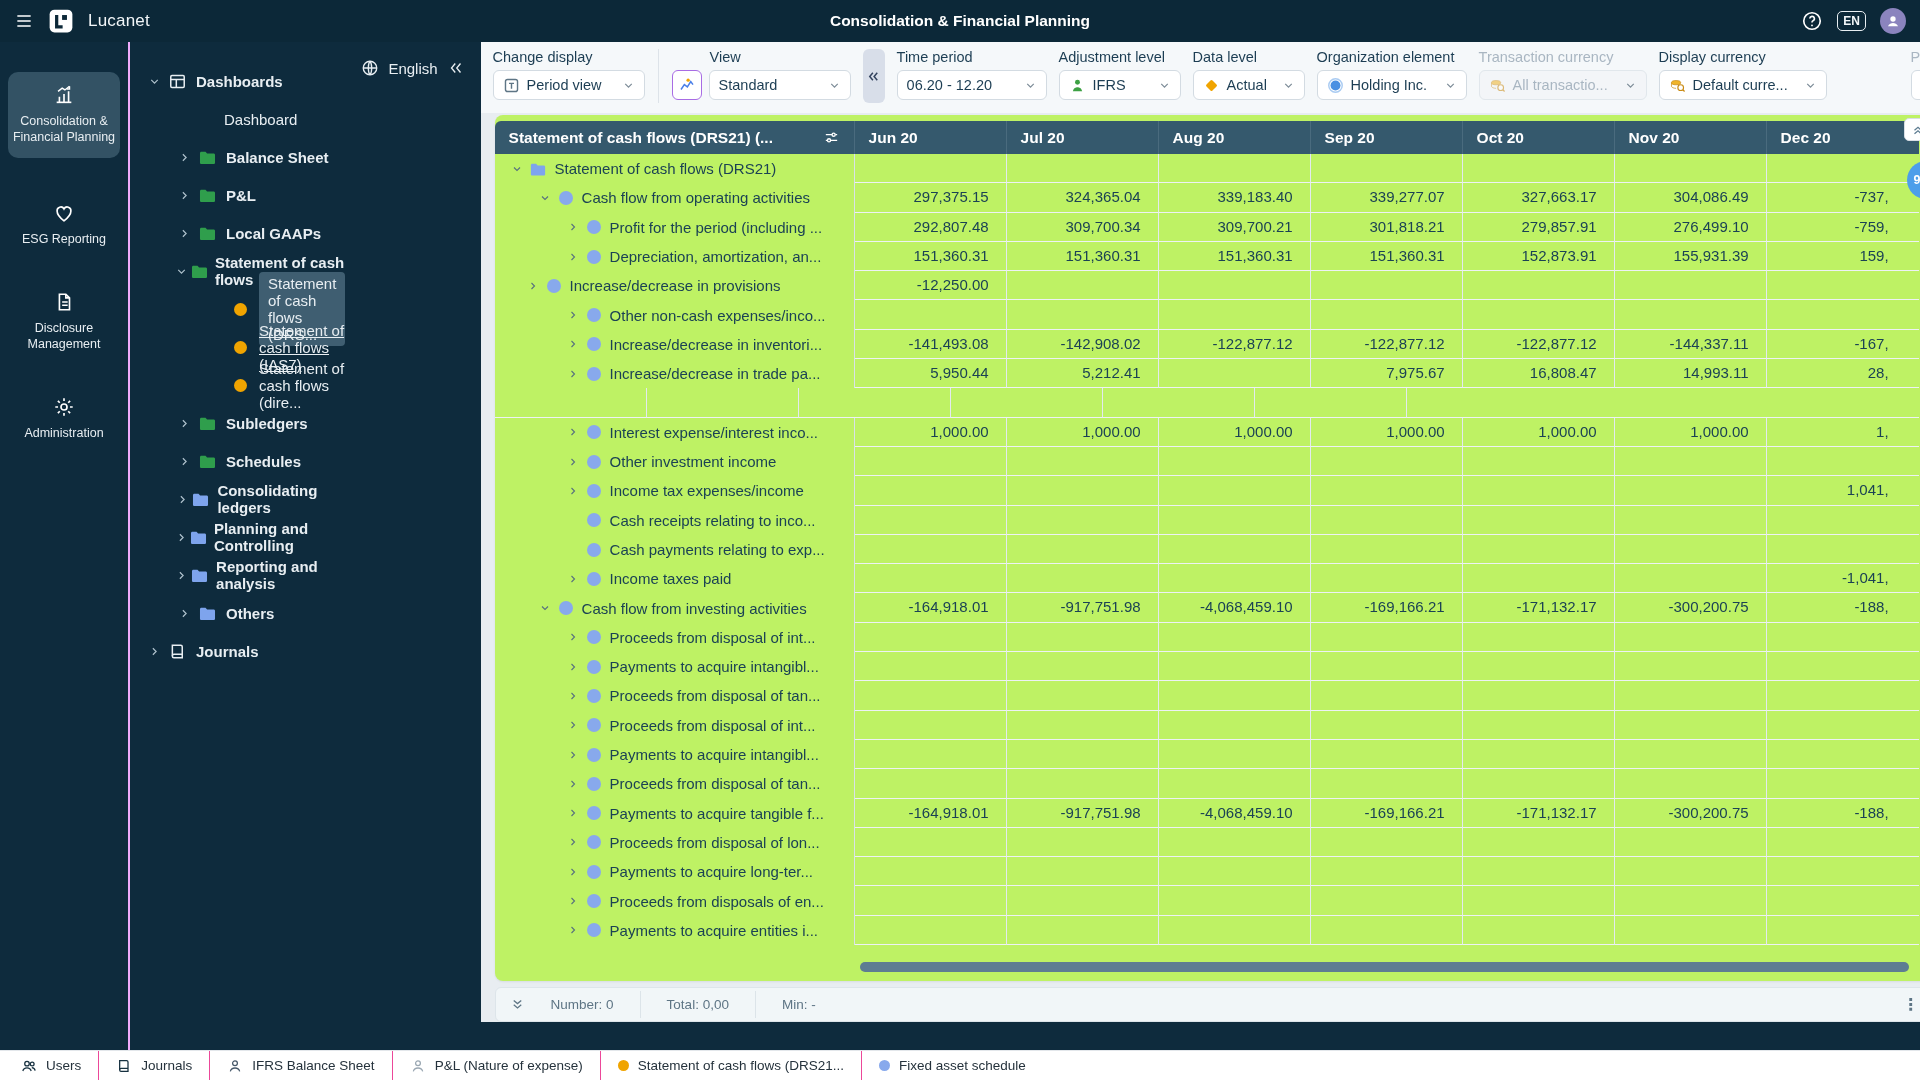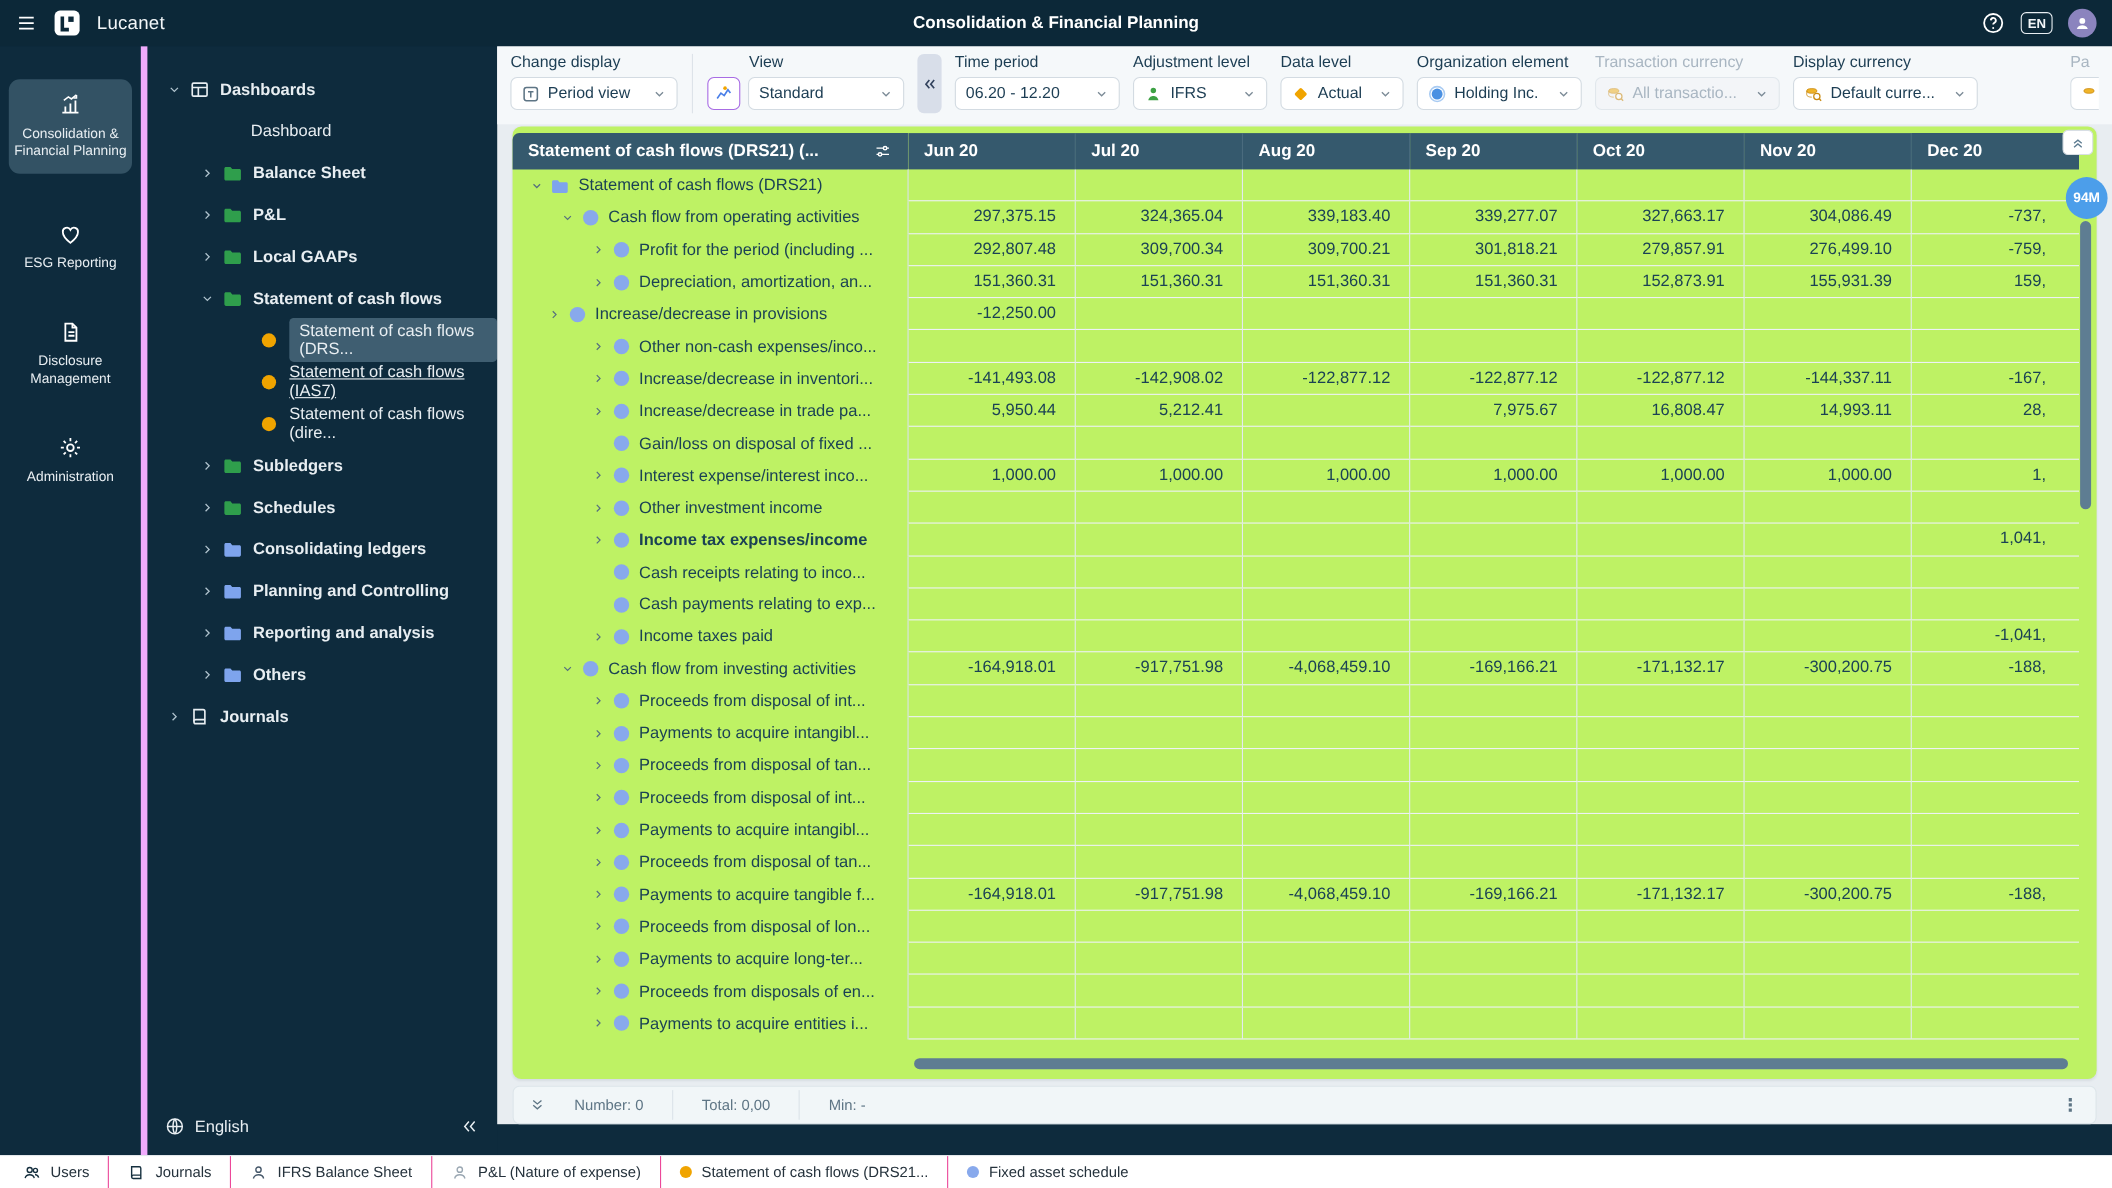--- a/index.html
+++ b/index.html
@@ -18,21 +18,21 @@
   .helpbtn svg{width:22px;height:22px;stroke:#fff;stroke-width:1.8;fill:none}
   .langbox{border:1.6px solid #E8EEF2;border-radius:5px;font-size:12px;font-weight:700;padding:2px 5px;color:#F2F6F8}
   .avatar{width:26px;height:26px;border-radius:50%;background:#8B84BE;display:flex;align-items:center;justify-content:center}
   .avatar svg{width:16px;height:16px;fill:#fff}
   
   .middle{display:flex;height:1008px}
   .rail{width:128px;background:#0E2B3D;padding:30px 8px;display:flex;flex-direction:column;gap:44px;align-items:center}
   .rail-item{width:112px;color:#E8EEF2;font-size:12.5px;line-height:1.3;text-align:center;display:flex;flex-direction:column;align-items:center;gap:7px;cursor:pointer}
   .rail-item svg{width:22px;height:22px;stroke:#fff;stroke-width:1.8;fill:none}
   .rail-item.active{background:#335264;border-radius:10px;padding:12px 4px}
-  .tree{width:380px;background:#0E2B3D;border-left:6px solid #f0abfc;display:flex;flex-direction:column}
+  .tree{width:380px;background:#0E2B3D;border-left:2px solid #f0abfc;display:flex;}
   .tree-scroll{flex:1;padding-top:20px;overflow:hidden}
   .trow{height:38px;display:flex;align-items:center;color:#E8EEF2;font-size:15px;cursor:pointer}
   .trow .chev{width:20px;display:flex;justify-content:center}
   .trow .chev svg{width:13px;height:13px;stroke:#AFC2CD;stroke-width:2.2;fill:none}
   .trow .ticon{width:26px;display:flex;justify-content:center;margin-right:6px}
   .trow .ticon svg{width:19px;height:19px}
   .trow.bold{font-weight:700}
   .trow.semib{font-weight:600}
   .tdot{width:13px;height:13px;border-radius:50%;background:#F0A400;margin-right:12px;flex:none}
   .tsel{background:#40617311;background:#3F5E71;border-radius:4px;padding:3px 9px}
@@ -697,25 +697,20 @@
                 </div>
                 <div class="cell-val">5,950.44</div>
                 <div class="cell-val">5,212.41</div>
                 <div class="cell-val"></div>
                 <div class="cell-val">7,975.67</div>
                 <div class="cell-val">16,808.47</div>
                 <div class="cell-val">14,993.11</div>
                 <div class="cell-val last">28,</div>
               </div>
               <div class="row">
-                <div class="cell-label" style="padding-left: 68px;">
-                  <span class="chev ic"></span>
-                  <span class="bdot"></span>
-                  <span>Gain/loss on disposal of fixed ...</span>
-                </div>
                 <div class="cell-val"></div>
                 <div class="cell-val"></div>
                 <div class="cell-val"></div>
                 <div class="cell-val"></div>
                 <div class="cell-val"></div>
                 <div class="cell-val"></div>
                 <div class="cell-val last"></div>
               </div>
               <div class="row">
                 <div class="cell-label" style="padding-left: 68px;">
@@ -747,21 +742,21 @@
                 </div>
                 <div class="cell-val"></div>
                 <div class="cell-val"></div>
                 <div class="cell-val"></div>
                 <div class="cell-val"></div>
                 <div class="cell-val"></div>
                 <div class="cell-val"></div>
                 <div class="cell-val last"></div>
               </div>
               <div class="row">
-                <div class="cell-label" style="padding-left: 68px; font-weight: bold;">
+                <div class="cell-label" style="padding-left: 68px;">
                   <span class="chev ic">
                     <svg viewBox="0 0 24 24" fill="none" stroke="currentColor" stroke-width="1.9">
                       <path d="M9 6l6 6-6 6"></path>
                     </svg>
                   </span>
                   <span class="bdot"></span>
                   <span>Income tax expenses/income</span>
                 </div>
                 <div class="cell-val"></div>
                 <div class="cell-val"></div>

